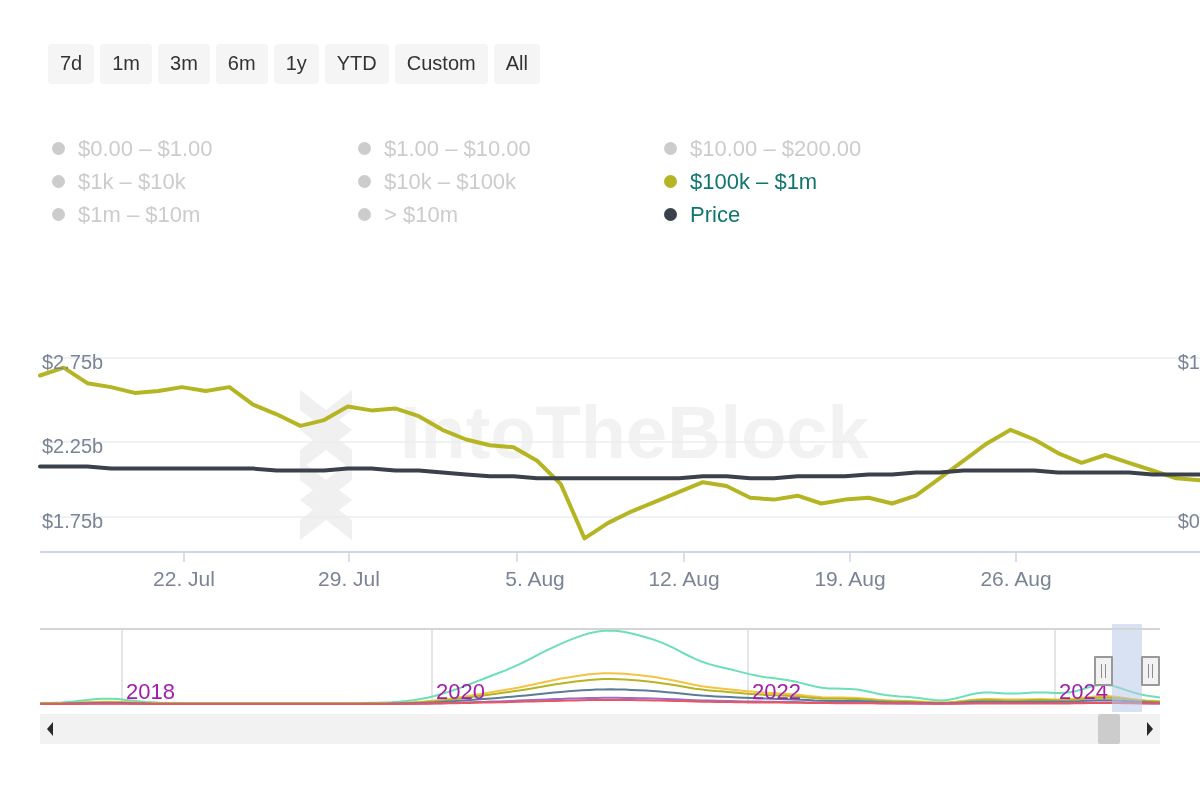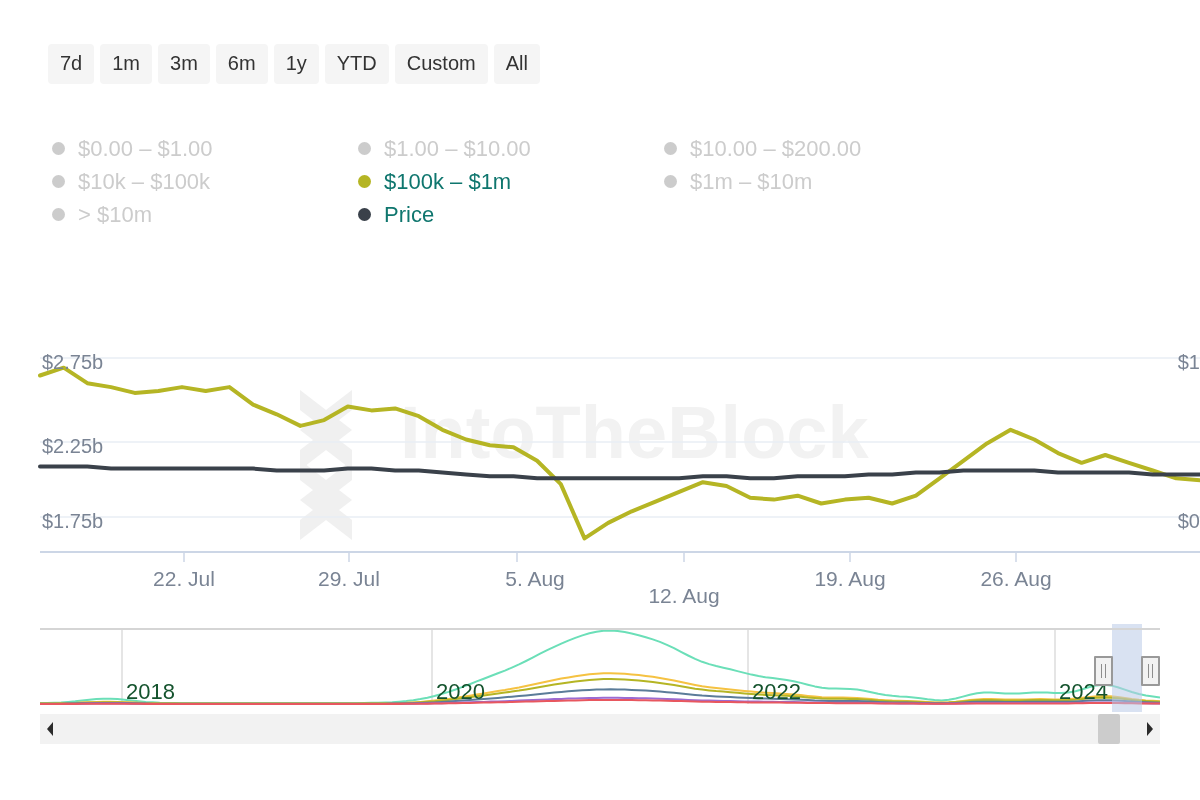--- a/index.html
+++ b/index.html
@@ -141,21 +141,21 @@
   #nav-svg {
     position: absolute;
     left: 0; top: 0;
     width: 1120px;
     height: 88px;
   }
   .nav-year {
     position: absolute;
     font-family: "Liberation Sans", sans-serif;
     font-size: 22px;
-    color: #14532d;
+    color: #a21caf;
     top: 55px;
     white-space: nowrap;
   }
   .nav-handle {
     position: absolute;
     top: 32px;
     width: 19px;
     height: 30px;
     background: #f2f2f2;
     border: 2px solid #999999;
@@ -233,20 +233,24 @@
       <div class="legend-item">
         <span class="legend-dot" style="background: rgb(204, 204, 204);"></span>
         <span class="legend-label">$1.00 – $10.00</span>
       </div>
       <div class="legend-item">
         <span class="legend-dot" style="background: rgb(204, 204, 204);"></span>
         <span class="legend-label">$10.00 – $200.00</span>
       </div>
       <div class="legend-item">
         <span class="legend-dot" style="background: rgb(204, 204, 204);"></span>
+        <span class="legend-label">$1k – $10k</span>
+      </div>
+      <div class="legend-item">
+        <span class="legend-dot" style="background: rgb(204, 204, 204);"></span>
         <span class="legend-label">$10k – $100k</span>
       </div>
       <div class="legend-item active">
         <span class="legend-dot" style="background: rgb(181, 181, 36);"></span>
         <span class="legend-label">$100k – $1m</span>
       </div>
       <div class="legend-item">
         <span class="legend-dot" style="background: rgb(204, 204, 204);"></span>
         <span class="legend-label">$1m – $10m</span>
       </div>
@@ -300,21 +304,21 @@
     <div class="axis-label y-left" id="yl1">$2.25b</div>
     <div class="axis-label y-left" id="yl2">$1.75b</div>
 
     <div class="axis-label y-right" id="yr0">$1</div>
     <div class="axis-label y-right" id="yr1">$0</div>
 
     <div id="x-labels">
         <div class="x-label" style="left: 184px; top: 15px;">22. Jul</div>
         <div class="x-label" style="left: 349px; top: 15px;">29. Jul</div>
         <div class="x-label" style="left: 517px; top: 15px; margin-left: 18px;">5. Aug</div>
-        <div class="x-label" style="left: 684px; top: 15px; margin-top: 17px;">12. Aug</div>
+        <div class="x-label" style="left: 684px; top: 15px;">12. Aug</div>
         <div class="x-label" style="left: 850px; top: 15px;">19. Aug</div>
         <div class="x-label" style="left: 1016px; top: 15px;">26. Aug</div>
       </div>
   </div>
 
   <div id="navigator">
     <svg id="nav-svg" viewBox="0 0 1120 88" preserveAspectRatio="none">
       <rect x="0" y="0" width="1120" height="88" fill="#ffffff"></rect>
       <g id="nav-verticals" stroke="#dcdcdc" stroke-width="1.5">
           <line x1="82" x2="82" y1="6" y2="80"></line>

